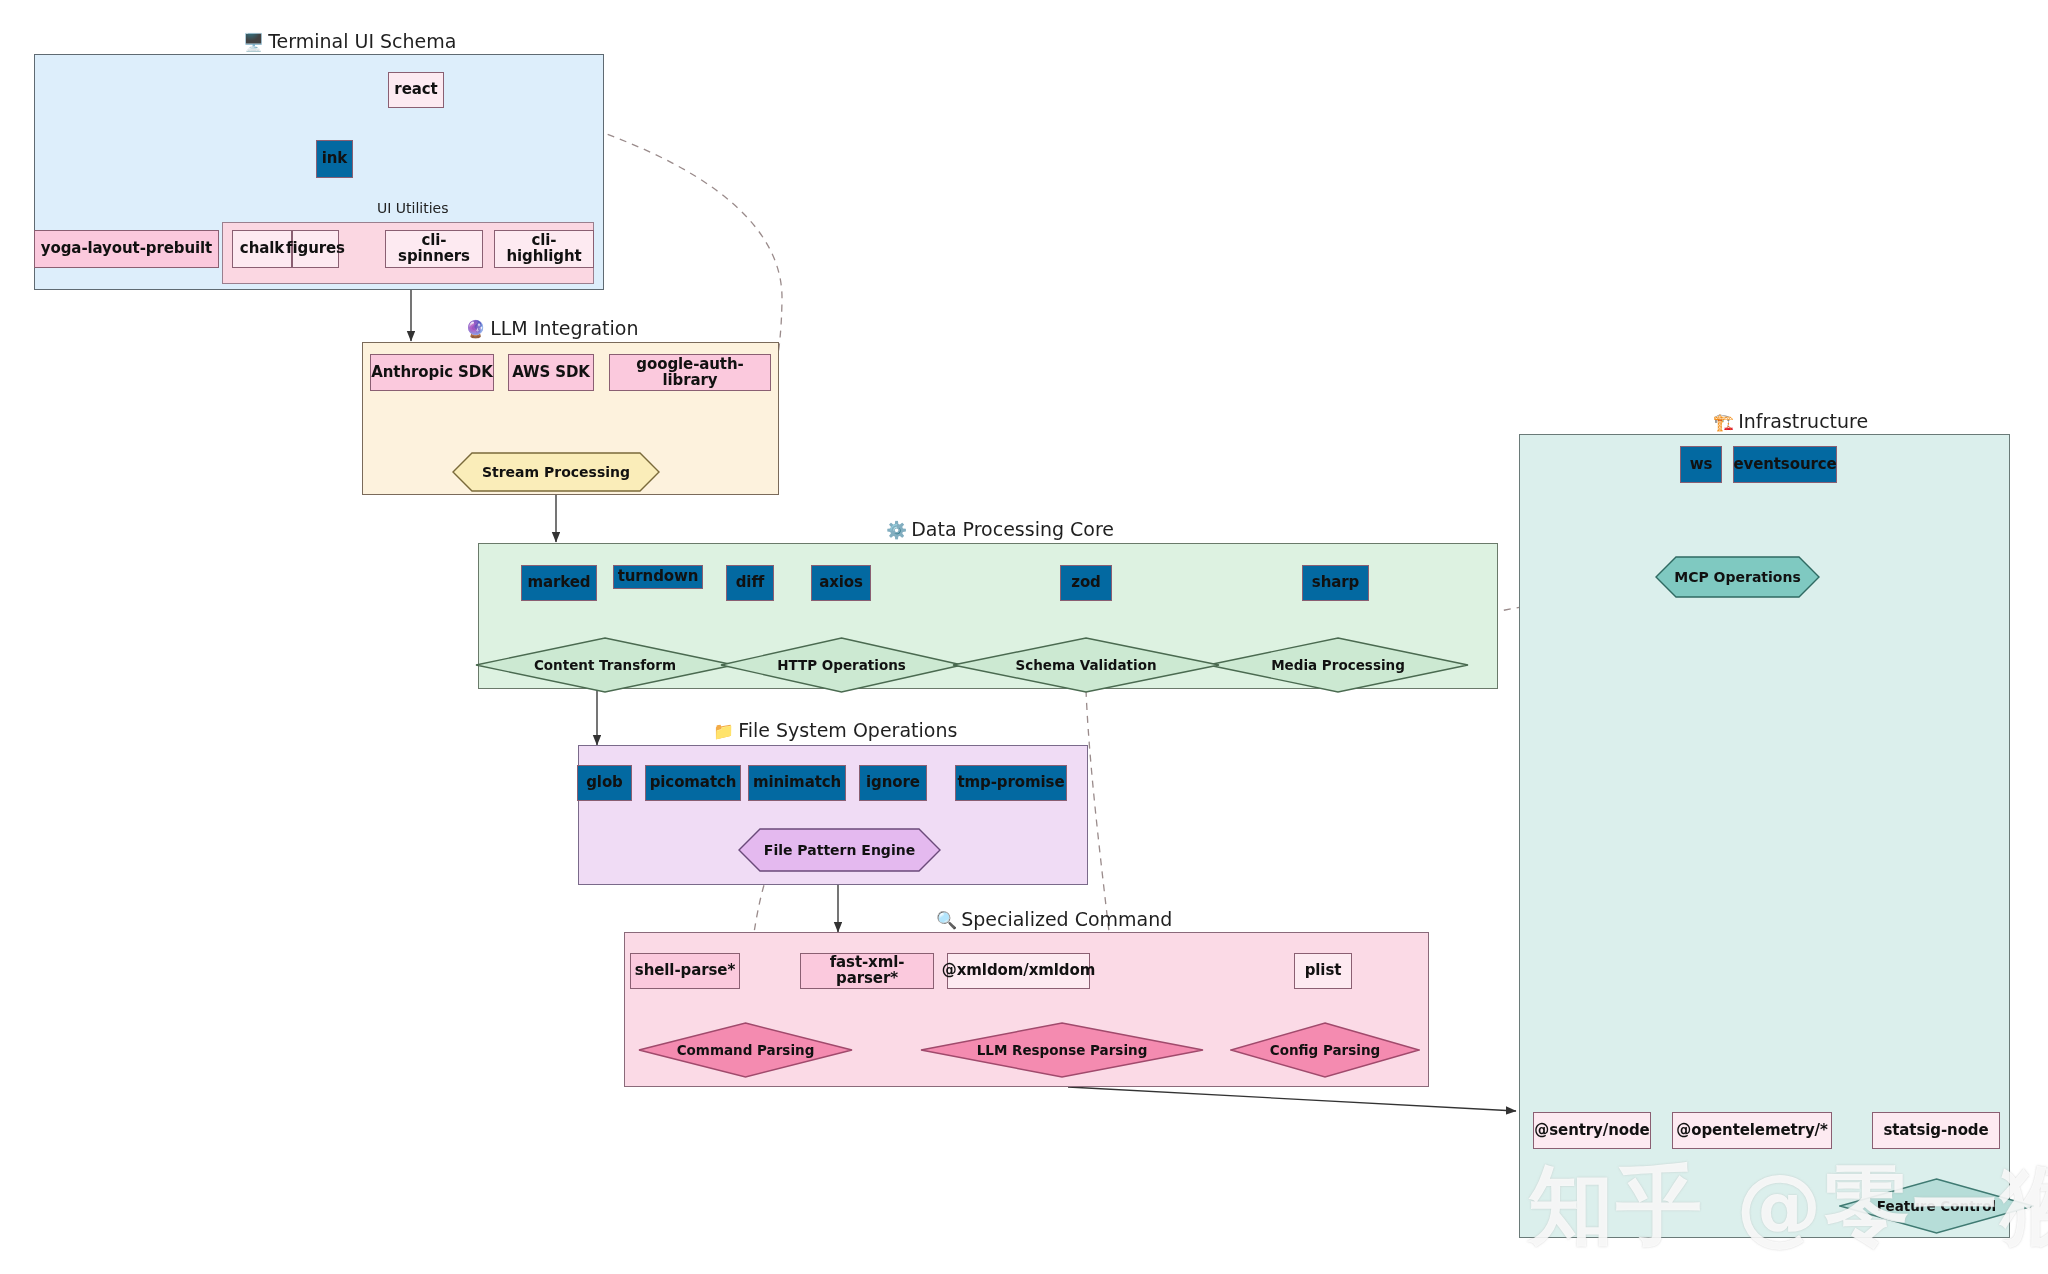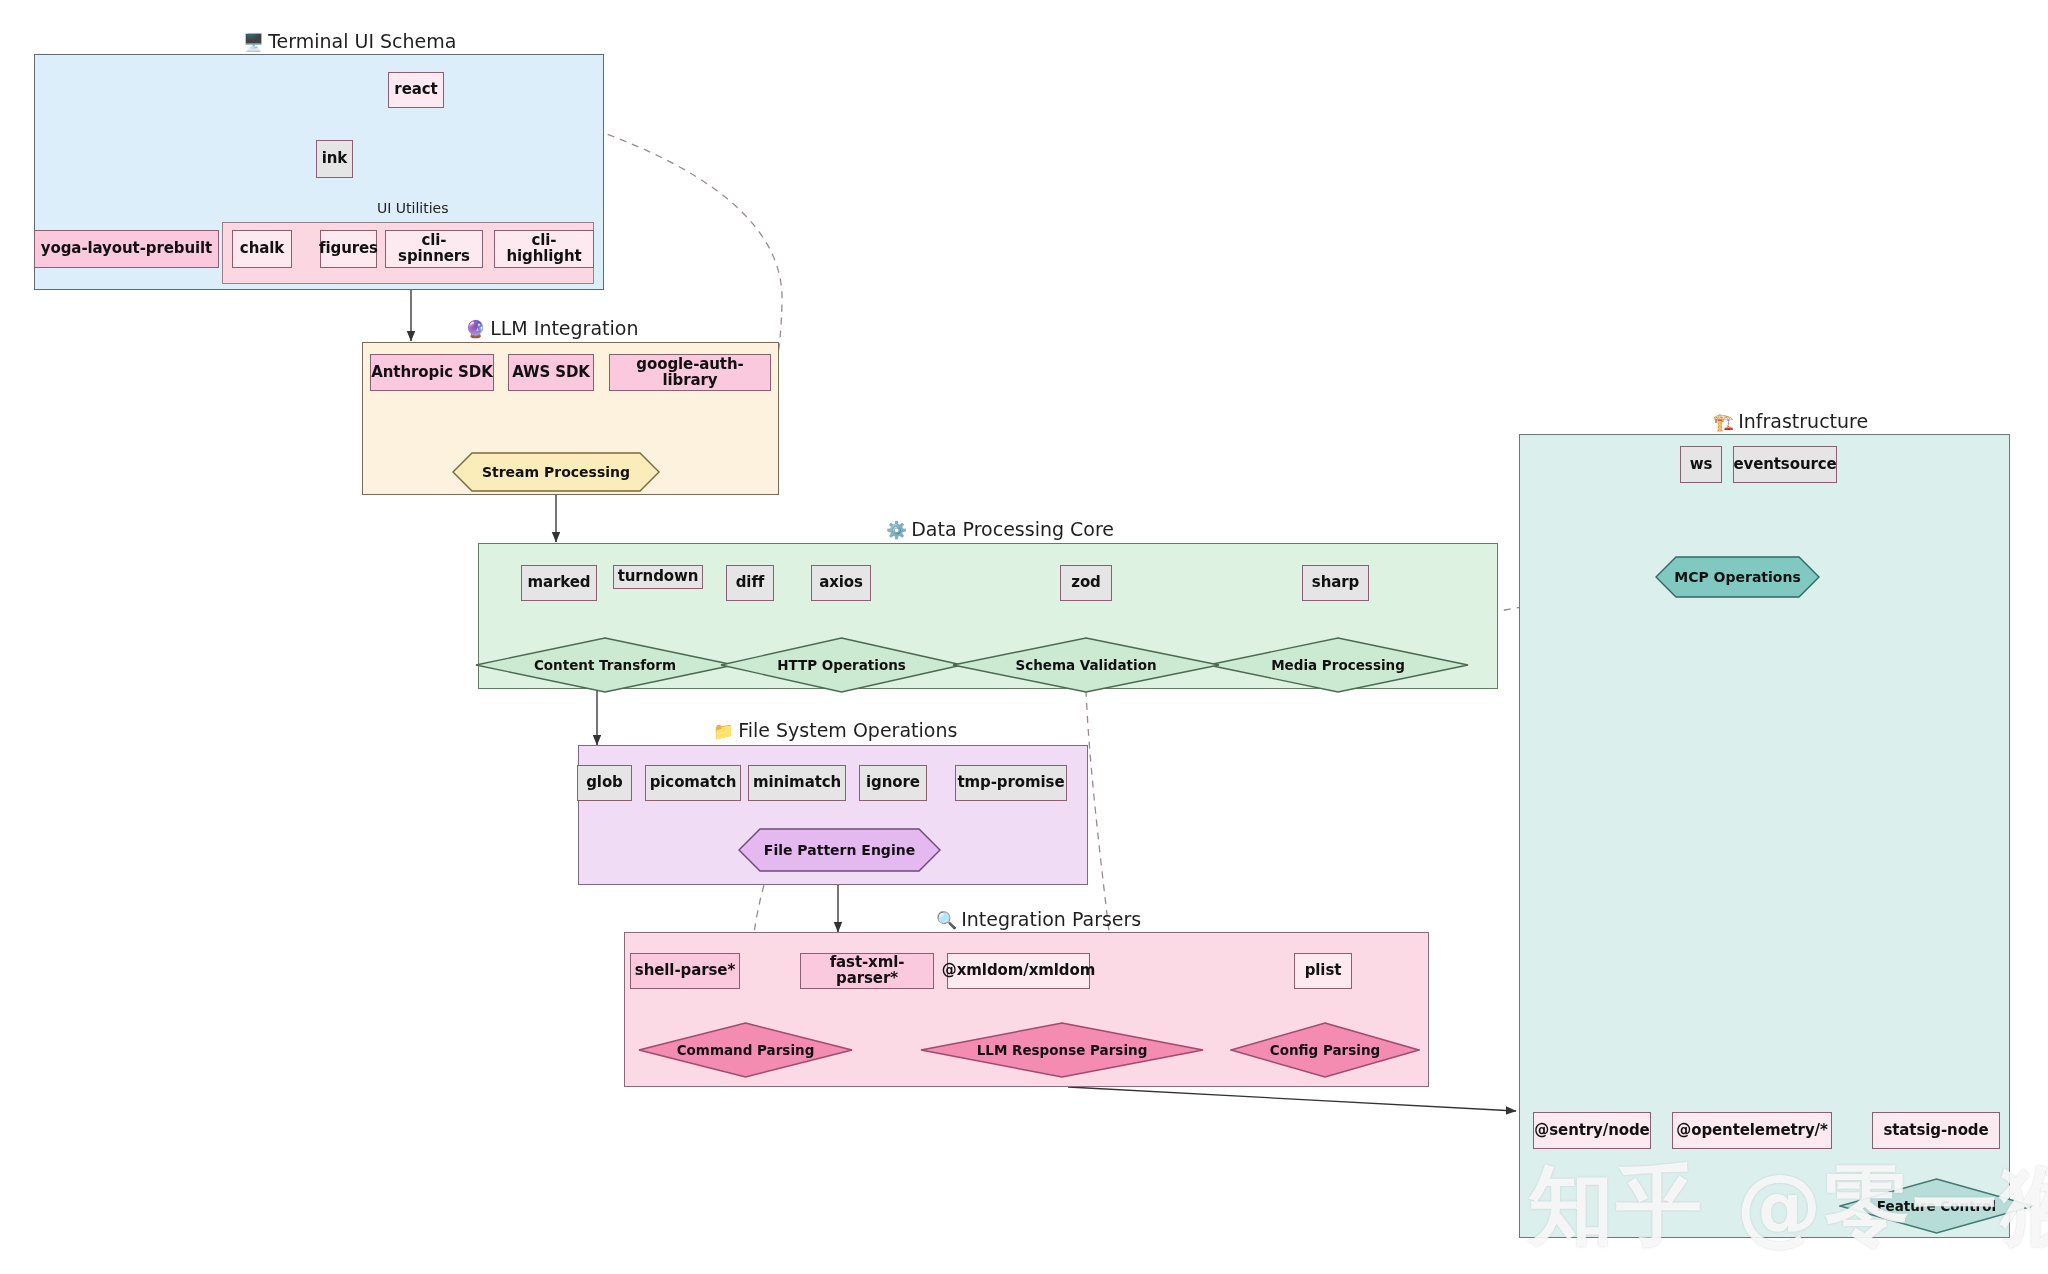--- a/index.html
+++ b/index.html
@@ -25,21 +25,21 @@
   .c-data{background:#ddf2e1;border-color:#6a7a6a;}
   .c-fs{background:#f0dcf5;border-color:#7a6a8a;}
   .c-parsers{background:#fbdae6;border-color:#8a6a7a;}
   .c-infra{background:#dbefec;border-color:#6a7a78;}
   .c-uiutil{background:#fbd7e2;border-color:#9a7f8e;}
 
   
   .node{
     position:absolute;box-sizing:border-box;
     display:flex;align-items:center;justify-content:center;
-    background:#e5e5e5;border:1.3px solid #8a5f72;
+    background:#0369a1;border:1.3px solid #8a5f72;
     color:#111;font-weight:bold;font-size:15px;
     letter-spacing:-0.1px;text-align:center;line-height:1.05;
     font-family:"DejaVu Sans","Liberation Sans",sans-serif;
   }
   .node.lt{background:#fdeaf1;}
   .node.md{background:#fbc9dd;}
 
   
   .hexwrap{position:absolute;}
   .hexwrap .lbl{
@@ -175,21 +175,21 @@
   <div class="cluster-title" style="left:243px;top:30px;"><span class="emo">🖥️</span><span>Terminal UI Schema</span></div>
   <div class="cluster c-terminal" style="left:34px;top:54px;width:570px;height:236px;"></div>
 
   <div class="cluster c-uiutil" style="left:222px;top:222px;width:372px;height:62px;"></div>
   <div class="sublabel" style="left:377px;top:200px;">UI Utilities</div>
 
   <div class="node lt" style="left:388px;top:72px;width:56px;height:36px;">react</div>
   <div class="node" style="left:316px;top:140px;width:37px;height:38px;">ink</div>
   <div class="node md" style="left:34px;top:230px;width:185px;height:38px;">yoga-layout-prebuilt</div>
   <div class="node lt" style="left:232px;top:230px;width:60px;height:38px;">chalk</div>
-  <div class="node lt" style="left:320px;top:230px;width:57px;height:38px;">figures</div>
+  <div class="node lt" style="left:292px;top:230px;width:47px;height:38px;">figures</div>
   <div class="node lt" style="left:385px;top:230px;width:98px;height:38px;">cli-spinners</div>
   <div class="node lt" style="left:494px;top:230px;width:100px;height:38px;">cli-highlight</div>
 
   <div class="cluster-title" style="left:465px;top:317px;"><span class="emo">🔮</span><span>LLM Integration</span></div>
   <div class="cluster c-llm" style="left:362px;top:342px;width:417px;height:153px;"></div>
 
   <div class="node md" style="left:370px;top:354px;width:124px;height:37px;">Anthropic SDK</div>
   <div class="node md" style="left:508px;top:354px;width:86px;height:37px;">AWS SDK</div>
   <div class="node md" style="left:609px;top:354px;width:162px;height:37px;">google-auth-library</div>
 
@@ -244,21 +244,21 @@
   <div class="node" style="left:859px;top:765px;width:68px;height:36px;">ignore</div>
   <div class="node" style="left:955px;top:765px;width:112px;height:36px;">tmp-promise</div>
 
   <div class="hexwrap" style="left:738px;top:828px;width:203px;height:44px;">
     <svg width="203" height="44" viewBox="0 0 203 44">
       <polygon points="22,1 181,1 202,22 181,43 22,43 1,22" fill="#e4b9ef" stroke="#6a4a7a" stroke-width="1.4"></polygon>
     </svg>
     <div class="lbl">File Pattern Engine</div>
   </div>
 
-  <div class="cluster-title" style="left:936px;top:908px;"><span class="emo">🔍</span><span>Integration Parsers</span></div>
+  <div class="cluster-title" style="left:936px;top:908px;"><span class="emo">🔍</span><span>Specialized Command</span></div>
   <div class="cluster c-parsers" style="left:624px;top:932px;width:805px;height:155px;"></div>
 
   <div class="node md" style="left:630px;top:953px;width:110px;height:36px;">shell-parse*</div>
   <div class="node md" style="left:800px;top:953px;width:134px;height:36px;">fast-xml-parser*</div>
   <div class="node lt" style="left:947px;top:953px;width:143px;height:36px;">@xmldom/xmldom</div>
   <div class="node lt" style="left:1294px;top:953px;width:58px;height:36px;">plist</div>
 
   <div class="diawrap" style="left:638px;top:1022px;width:215px;height:56px;">
     <svg width="215" height="56" viewBox="0 0 215 56">
       <polygon points="107.5,1 214,28 107.5,55 1,28" fill="#f48bb0" stroke="#a04a6c" stroke-width="1.4"></polygon>

